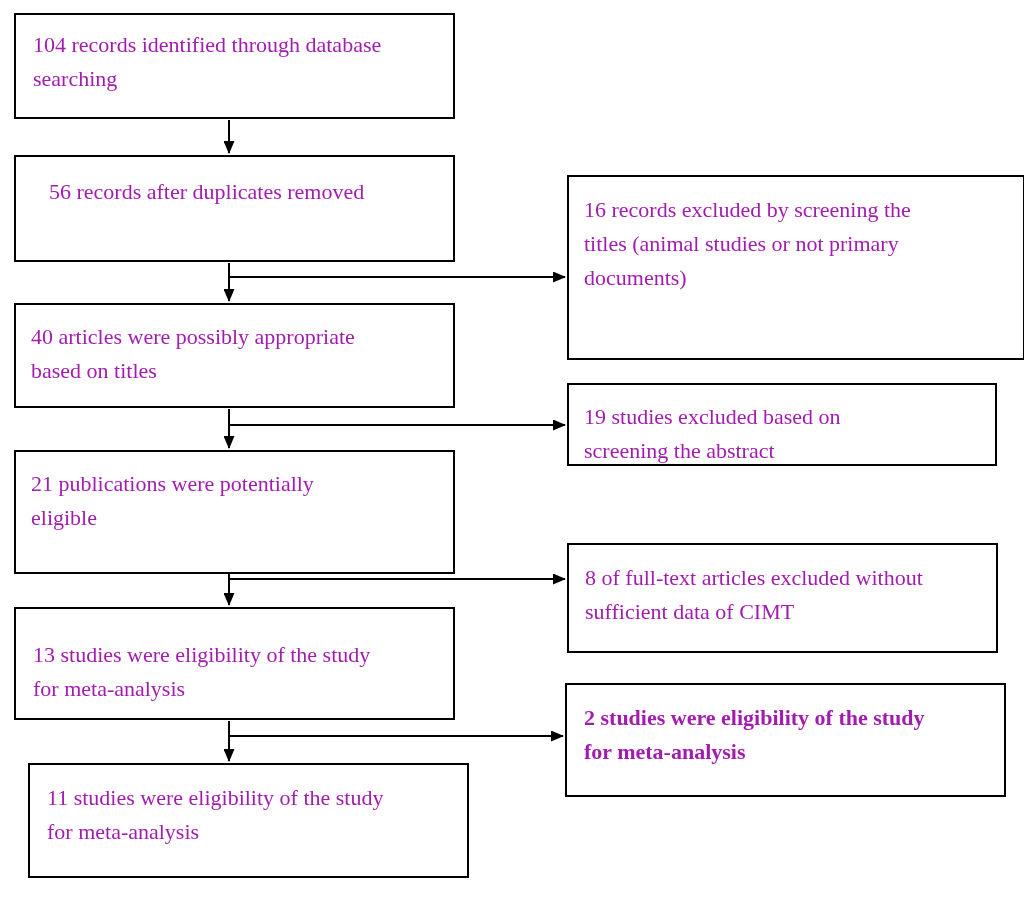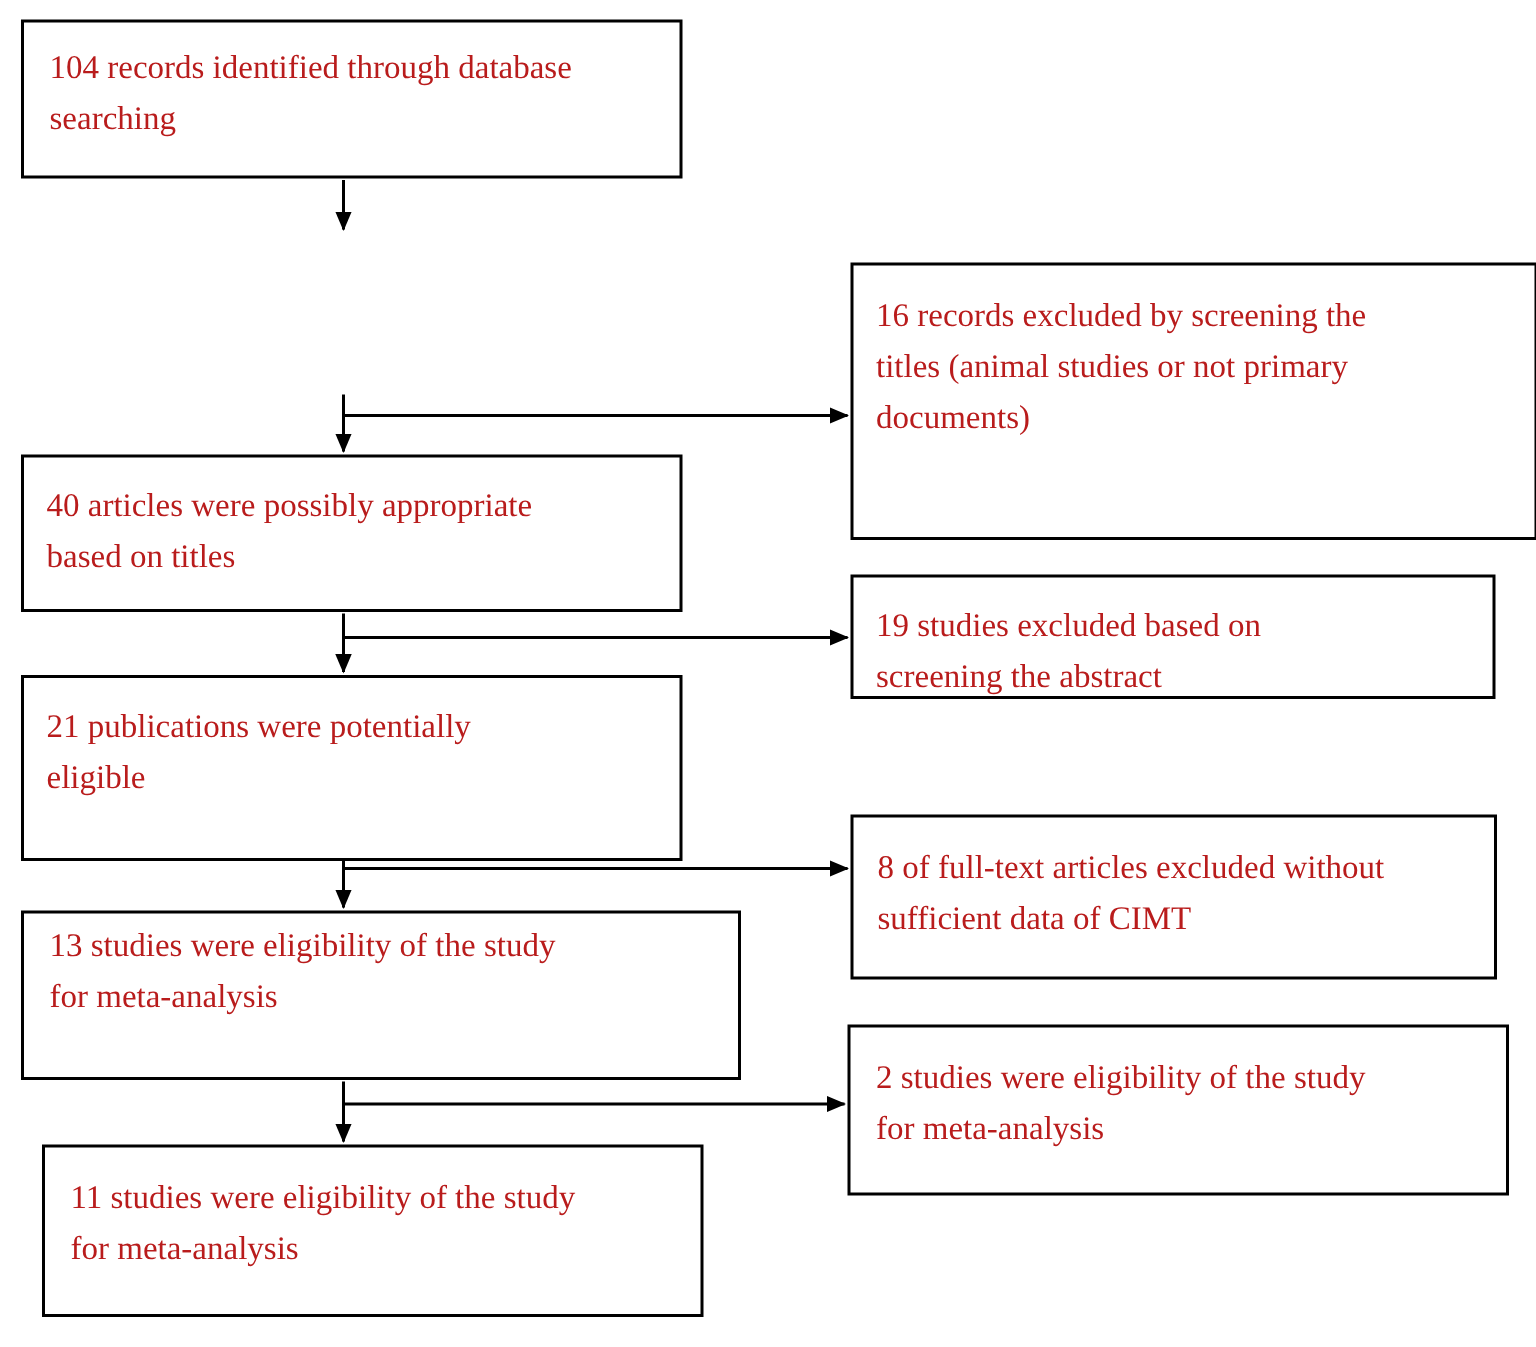--- a/index.html
+++ b/index.html
@@ -6,21 +6,21 @@
     margin: 0;
     padding: 0;
     background: #ffffff;
   }
   .canvas {
     position: relative;
     width: 1024px;
     height: 898px;
     background: #ffffff;
     font-family: "Liberation Serif", serif;
-    color: #b91c1c;
+    color: #a21caf;
   }
   .connectors {
     position: absolute;
     left: 0;
     top: 0;
     pointer-events: none;
   }
   .box {
     position: absolute;
     box-sizing: border-box;
@@ -56,32 +56,35 @@
     <line x1="229" y1="425" x2="565" y2="425" stroke="#000000" stroke-width="2" marker-end="url(#ah)"></line>
     <line x1="229" y1="579" x2="565" y2="579" stroke="#000000" stroke-width="2" marker-end="url(#ah)"></line>
     <line x1="229" y1="736" x2="563" y2="736" stroke="#000000" stroke-width="2" marker-end="url(#ah)"></line>
   </svg>
 
   <div class="box" style="left:14px; top:13px; width:441px; height:106px; padding:13px 16px 0 17px;">
     <span class="label">104 records identified through database
 searching</span>
   </div>
 
+  <div class="box" style="left:14px; top:155px; width:441px; height:107px; padding:18px 16px 0 33px;">
+    <span class="label">56 records after duplicates removed</span>
+  </div>
 
   <div class="box" style="left:14px; top:303px; width:441px; height:105px; padding:15px 4px 0 15px;">
     <span class="label">40 articles were possibly appropriate
 based on titles</span>
   </div>
 
   <div class="box" style="left:14px; top:450px; width:441px; height:124px; padding:15px 16px 0 15px;">
     <span class="label">21 publications were potentially
 eligible</span>
   </div>
 
-  <div class="box" style="left:14px; top:607px; width:480px; height:113px; padding:4px 16px 0 17px;">
+  <div class="box" style="left:14px; top:607px; width:441px; height:113px; padding:29px 16px 0 17px;">
     <span class="label">13 studies were eligibility of the study
 for meta-analysis</span>
   </div>
 
   <div class="box" style="left:28px; top:763px; width:441px; height:115px; padding:16px 16px 0 17px;">
     <span class="label">11 studies were eligibility of the study
 for meta-analysis</span>
   </div>
 
   <div class="box" style="left:567px; top:175px; width:458px; height:185px; padding:16px 14px 0 15px;">
@@ -93,18 +96,18 @@
   <div class="box" style="left:567px; top:383px; width:430px; height:83px; padding:15px 14px 0 15px;">
     <span class="label">19 studies excluded based on
 screening the abstract</span>
   </div>
 
   <div class="box" style="left:567px; top:543px; width:431px; height:110px; padding:16px 14px 0 16px;">
     <span class="label">8 of full-text articles excluded without
 sufficient data of CIMT</span>
   </div>
 
-  <div class="box" style="left:565px; top:683px; width:441px; height:114px; padding:16px 14px 0 17px;">
+  <div class="box" style="left:565px; top:683px; width:441px; height:114px; padding:16px 14px 0 17px;font-weight:bold;">
     <span class="label">2 studies were eligibility of the study
 for meta-analysis</span>
   </div>
 
 </div>
 
 </body></html>

